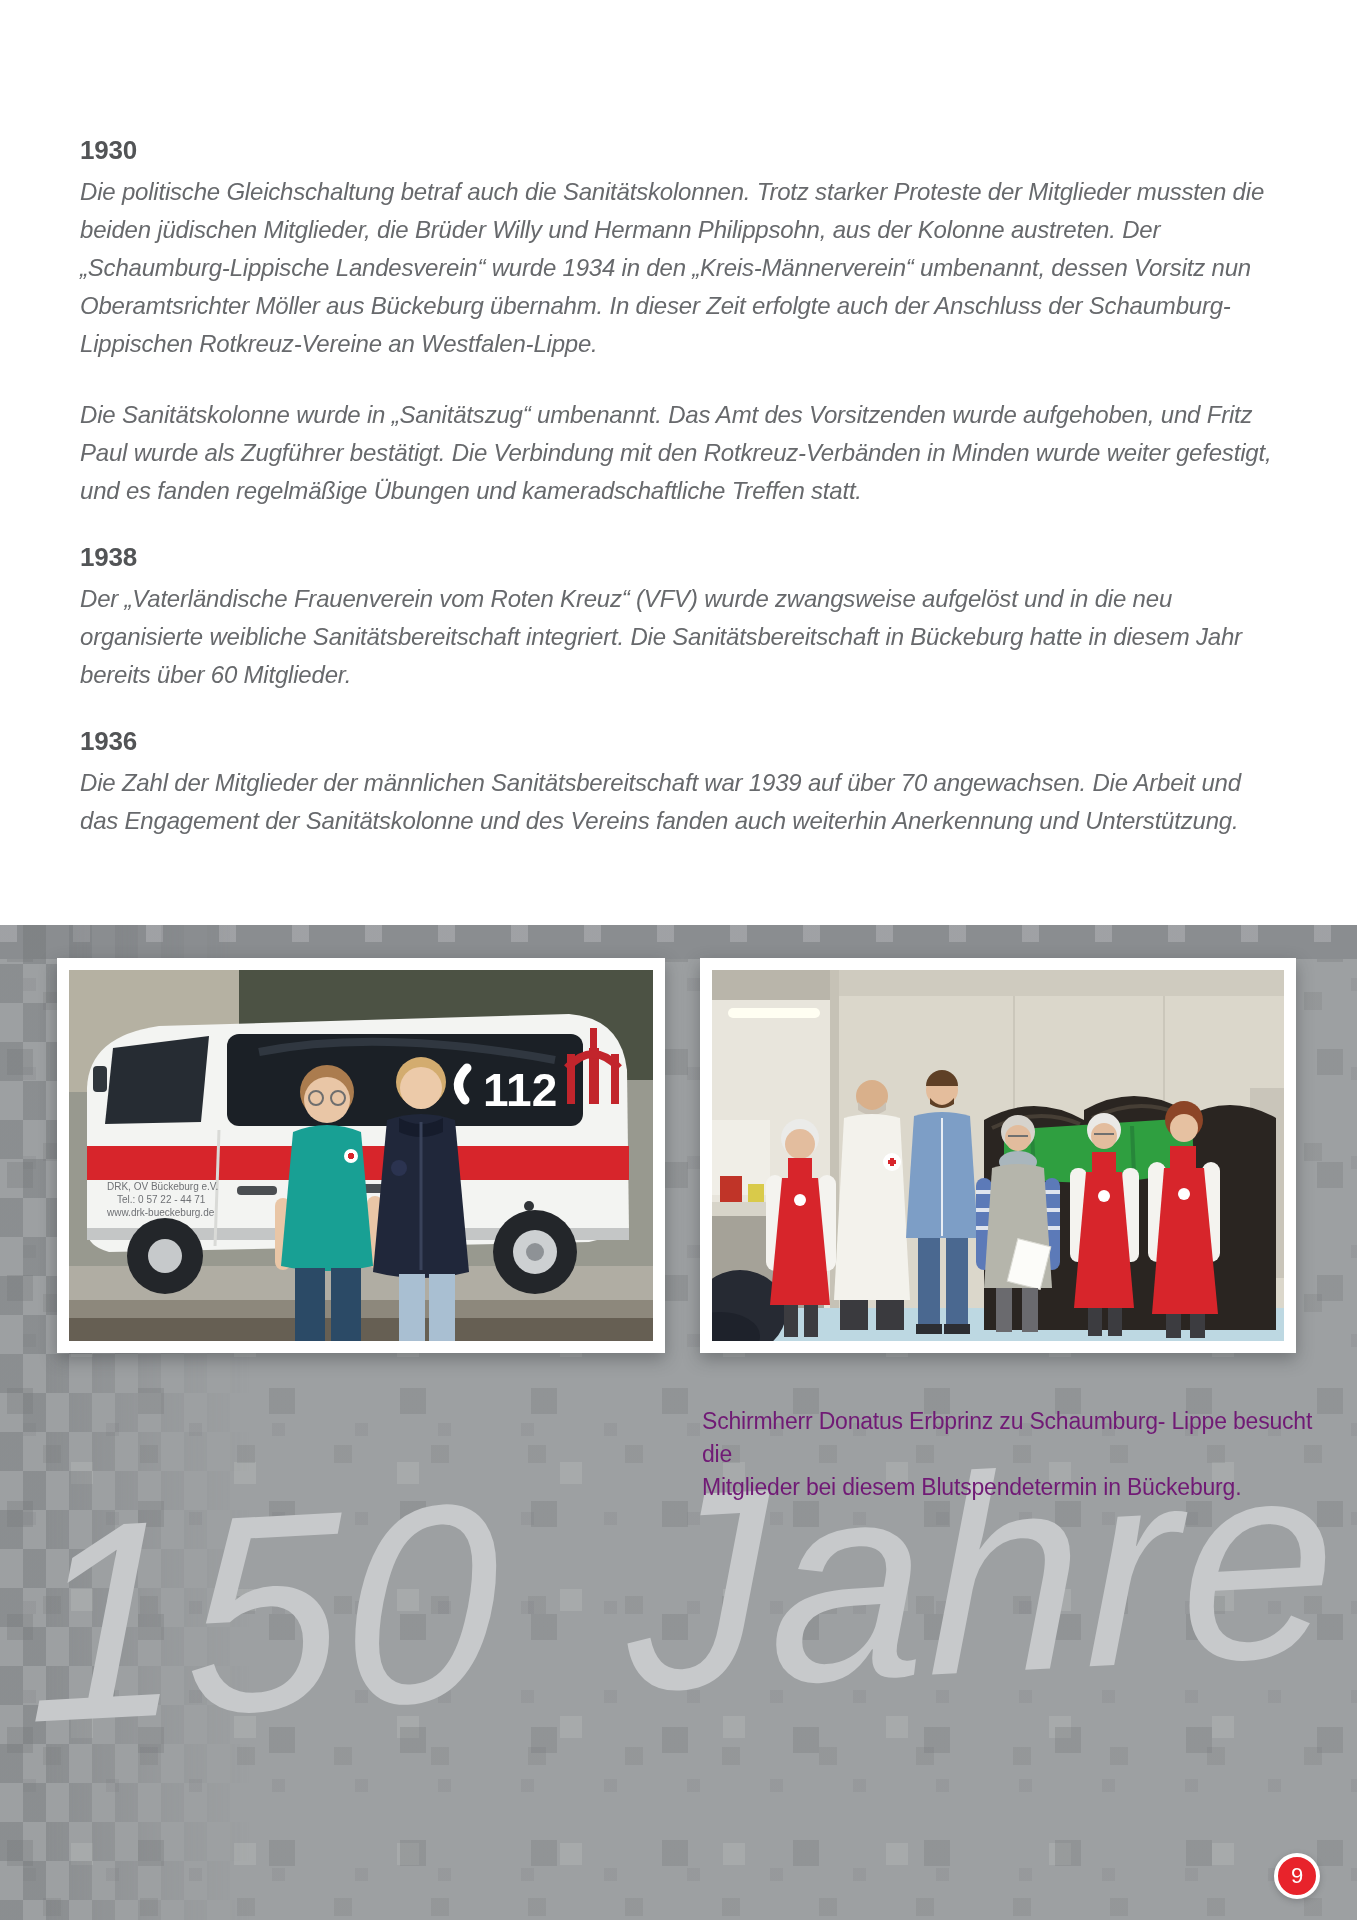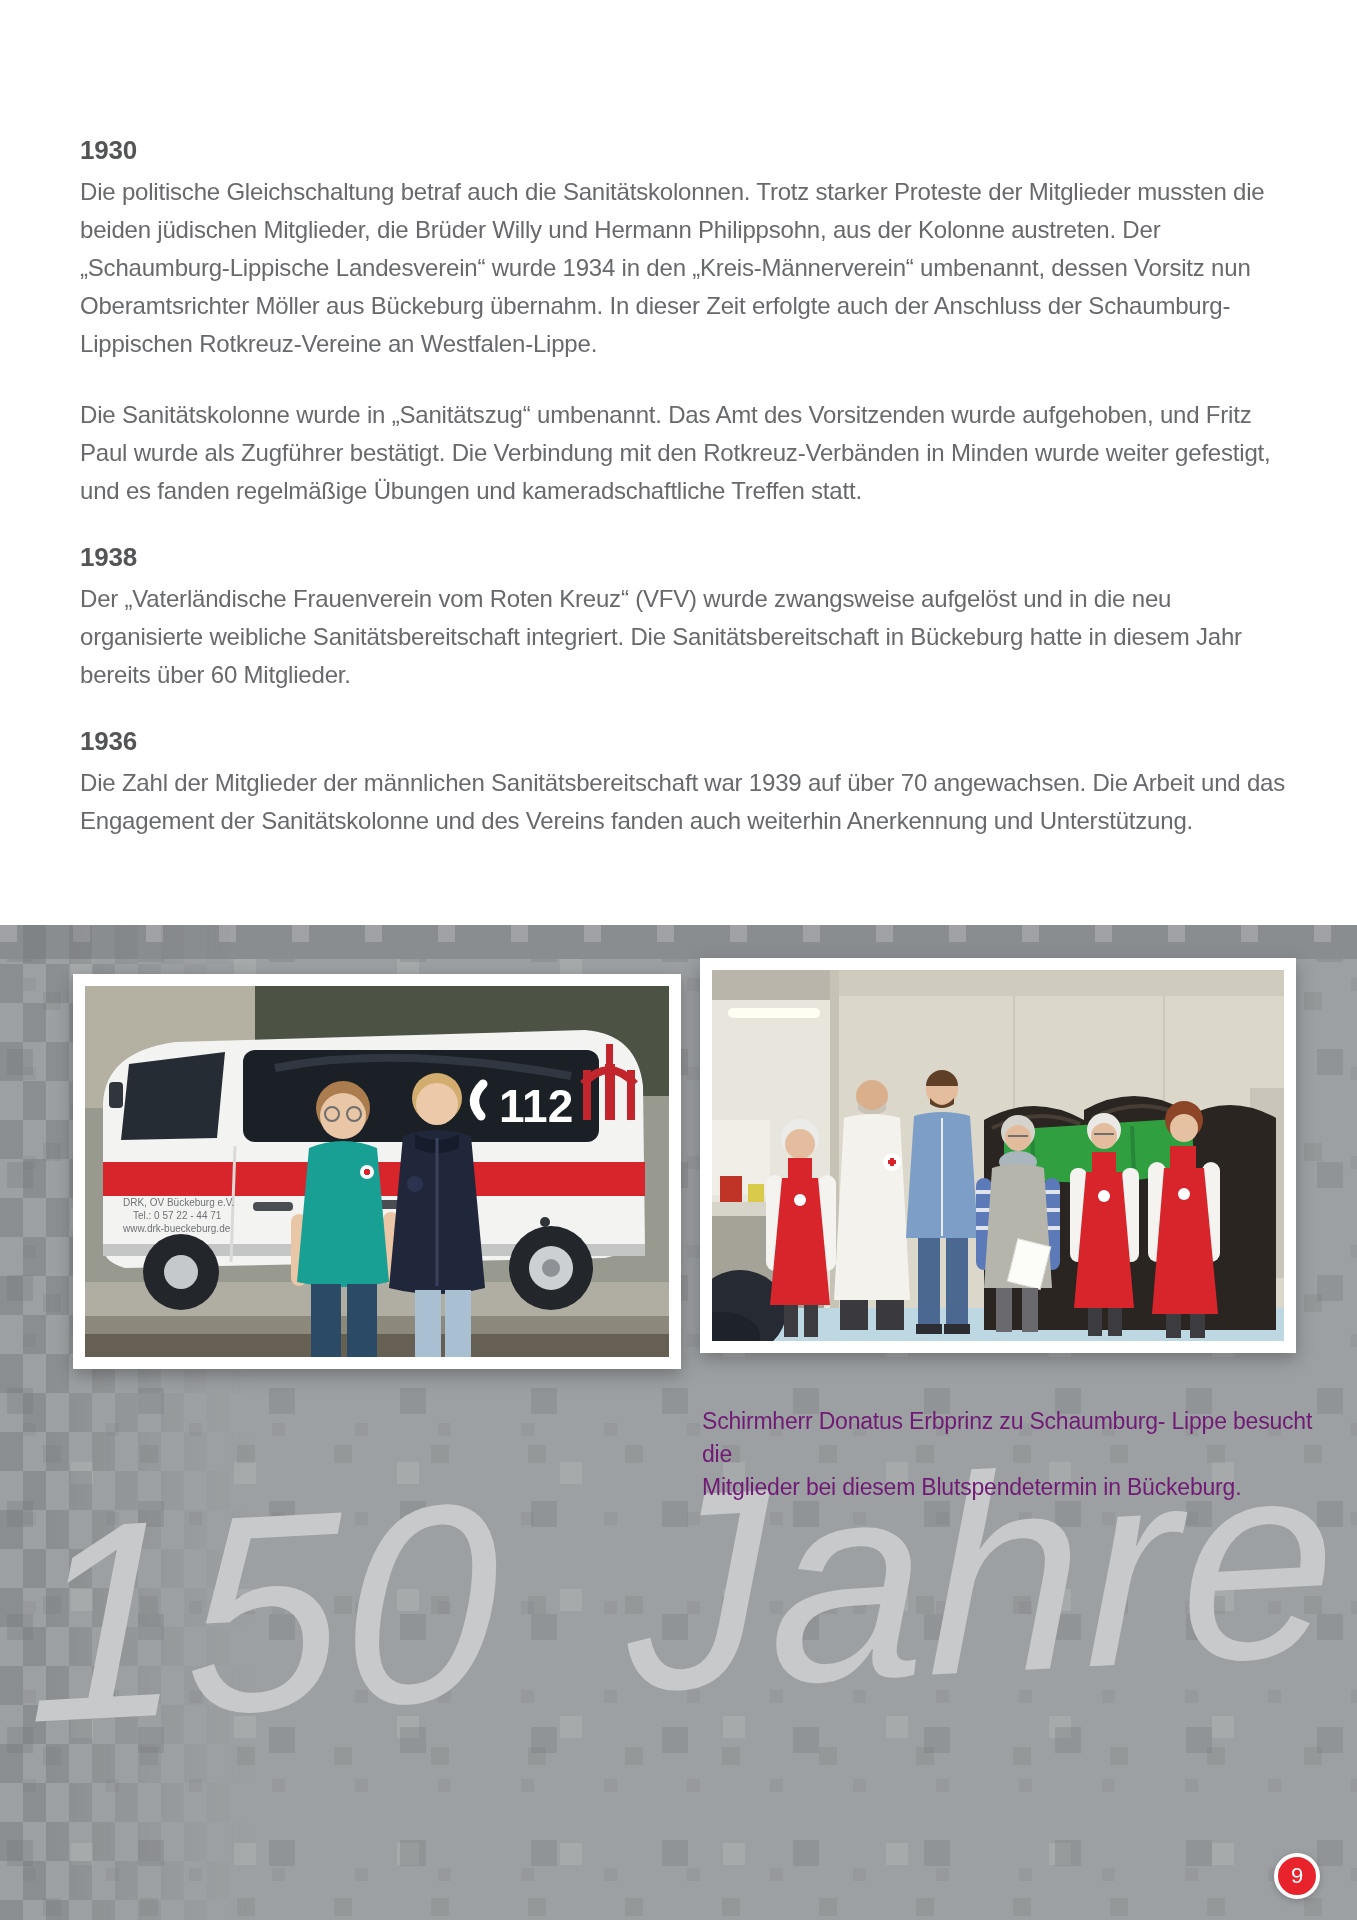--- a/index.html
+++ b/index.html
@@ -9,21 +9,21 @@
     font-family:"Liberation Sans","DejaVu Sans",sans-serif;
   }
   
   .content{position:absolute; left:80px; top:136px; width:1210px;}
   .section h3{
     margin:0 0 9px 0; font-size:26px; line-height:28px; font-weight:bold;
     color:#525456; letter-spacing:-0.2px;
   }
   .section p{
     margin:0 0 33px 0; font-size:24px; line-height:38px; color:#67696c;
-    letter-spacing:-0.2px; max-width:1205px;
+    letter-spacing:-0.2px; max-width:1205px;font-style:italic;
   }
   
   .gray-area{
     position:absolute; left:0; top:925px; width:1357px; height:995px;
     background:#9da0a2;
   }
   .gray-area::before{ 
     content:""; position:absolute; inset:0; pointer-events:none;
     background-image:
       conic-gradient(from 0deg at 26px 26px, transparent 0deg 270deg, rgba(116,119,122,.30) 270deg 360deg),
@@ -90,21 +90,21 @@
     <div class="section">
       <h3>1936</h3>
       <p>Die Zahl der Mitglieder der männlichen Sanitätsbereitschaft war 1939 auf über 70 angewachsen. Die Arbeit und das Engagement der Sanitätskolonne und des Vereins fanden auch weiterhin Anerkennung und Unterstützung.</p>
     </div>
   </div>
 
   <div class="gray-area">
     <div class="band-strip"></div>
     <div class="pixel-left"></div>
 
-    <figure class="photo photo-1" style="margin:16px">
+    <figure class="photo photo-1" style="margin:0">
       <svg width="584" height="371" viewBox="0 0 584 371">
         <rect width="584" height="371" fill="#98998f"></rect>
         <rect width="584" height="110" fill="#4c5244"></rect>
         <rect x="0" y="0" width="170" height="122" fill="#b5b1a2"></rect>
         <rect x="0" y="296" width="584" height="75" fill="#b0ada3"></rect>
         <rect x="0" y="330" width="584" height="18" fill="#8d887c"></rect>
         <rect x="0" y="348" width="584" height="23" fill="#665f53"></rect>
 
         <path d="M18 118 Q20 66 90 56 L500 44 Q552 48 558 100 L560 262 L520 272 L40 282 Q18 276 18 260 Z" fill="#f3f4f2"></path>
         <polygon points="44,78 140,66 132,152 36,154" fill="#262c33"></polygon>

